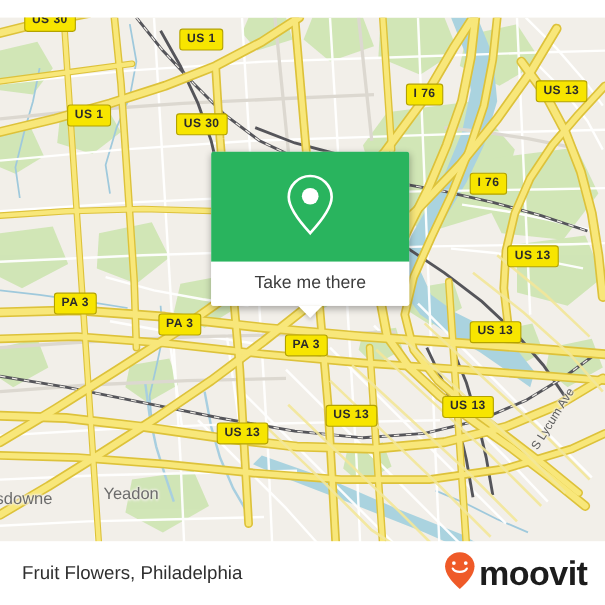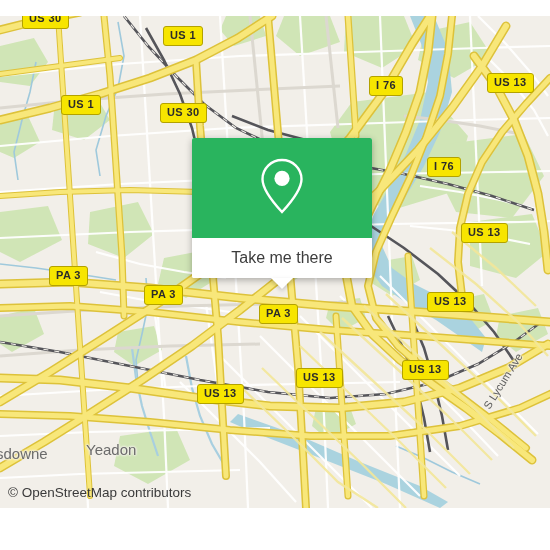--- a/index.html
+++ b/index.html
@@ -376,21 +376,21 @@
         <div class="shield" style="left: 49px; top: 250px;">PA 3</div>
         <div class="shield" style="left: 144px; top: 269px;">PA 3</div>
         <div class="shield" style="left: 427px; top: 276px;">US 13</div>
         <div class="shield" style="left: 259px; top: 288px;">PA 3</div>
         <div class="shield" style="left: 296px; top: 352px;">US 13</div>
         <div class="shield" style="left: 402px; top: 344px;">US 13</div>
         <div class="shield" style="left: 197px; top: 368px;">US 13</div>
       </div>
 
     <div id="place-group">
-        <div class="place-label" style="left: 86px; top: 425px;">Yeadon</div>
+        <div class="place-label" style="left: 86px; top: 425px; padding-left: 8px;">Yeadon</div>
         <div class="place-label" style="left: -4px; top: 429px;">sdowne</div>
       </div>
 
     <div id="street-group">
         <div class="street-label" style="left: 486px; top: 386px; transform: rotate(-58deg);">S Lycum Ave</div>
       </div>
 
     <div id="popup">
       <div id="popup-top">
         <span>
@@ -400,17 +400,31 @@
             <circle cx="26" cy="23.4" r="7.6" fill="#ffffff"></circle>
           </svg>
         </span>
       </div>
       <div id="popup-bottom">
         <span id="popup-label">Take me there</span>
       </div>
       <div id="popup-tail"></div>
     </div>
 
-    <div id="attribution">© OpenStreetMap contributors</div>
   </div>
 
+  <div id="footer">
+    <div id="footer-name">Fruit Flowers, Philadelphia</div>
+    <div id="brand">
+      <span>
+        <svg width="30" height="36" viewBox="0 0 30 36">
+          <path d="M15 1.5 C7.5 1.5 1.6 7.3 1.6 14.3 C1.6 21.2 7.6 28.6 15 35
+                   C22.4 28.6 28.4 21.2 28.4 14.3 C28.4 7.3 22.5 1.5 15 1.5 Z" fill="#ef5a28"></path>
+          <circle cx="9.6" cy="11.4" r="1.7" fill="#ffffff"></circle>
+          <circle cx="20.4" cy="11.4" r="1.7" fill="#ffffff"></circle>
+          <path d="M8.6 16.4 C10.6 20.4 19.4 20.4 21.4 16.4" stroke="#ffffff" stroke-width="2" fill="none" stroke-linecap="round"></path>
+        </svg>
+      </span>
+      <span id="brand-word">moovit</span>
+    </div>
+  </div>
 
 </div>
 
 </body></html>

